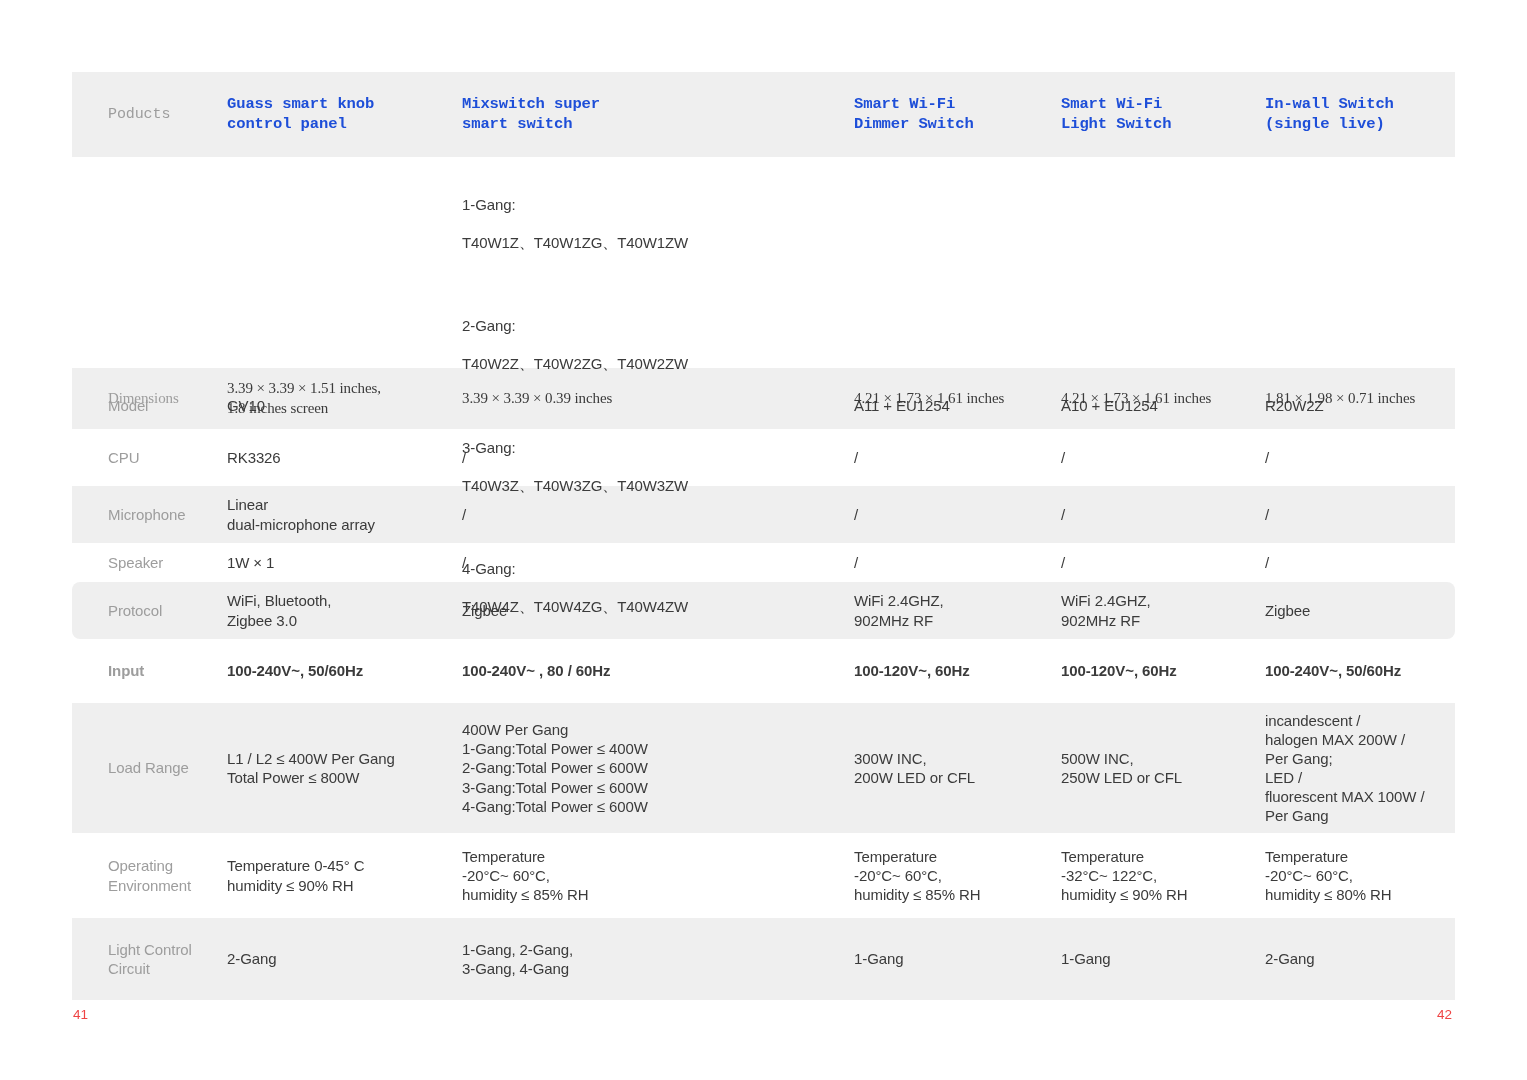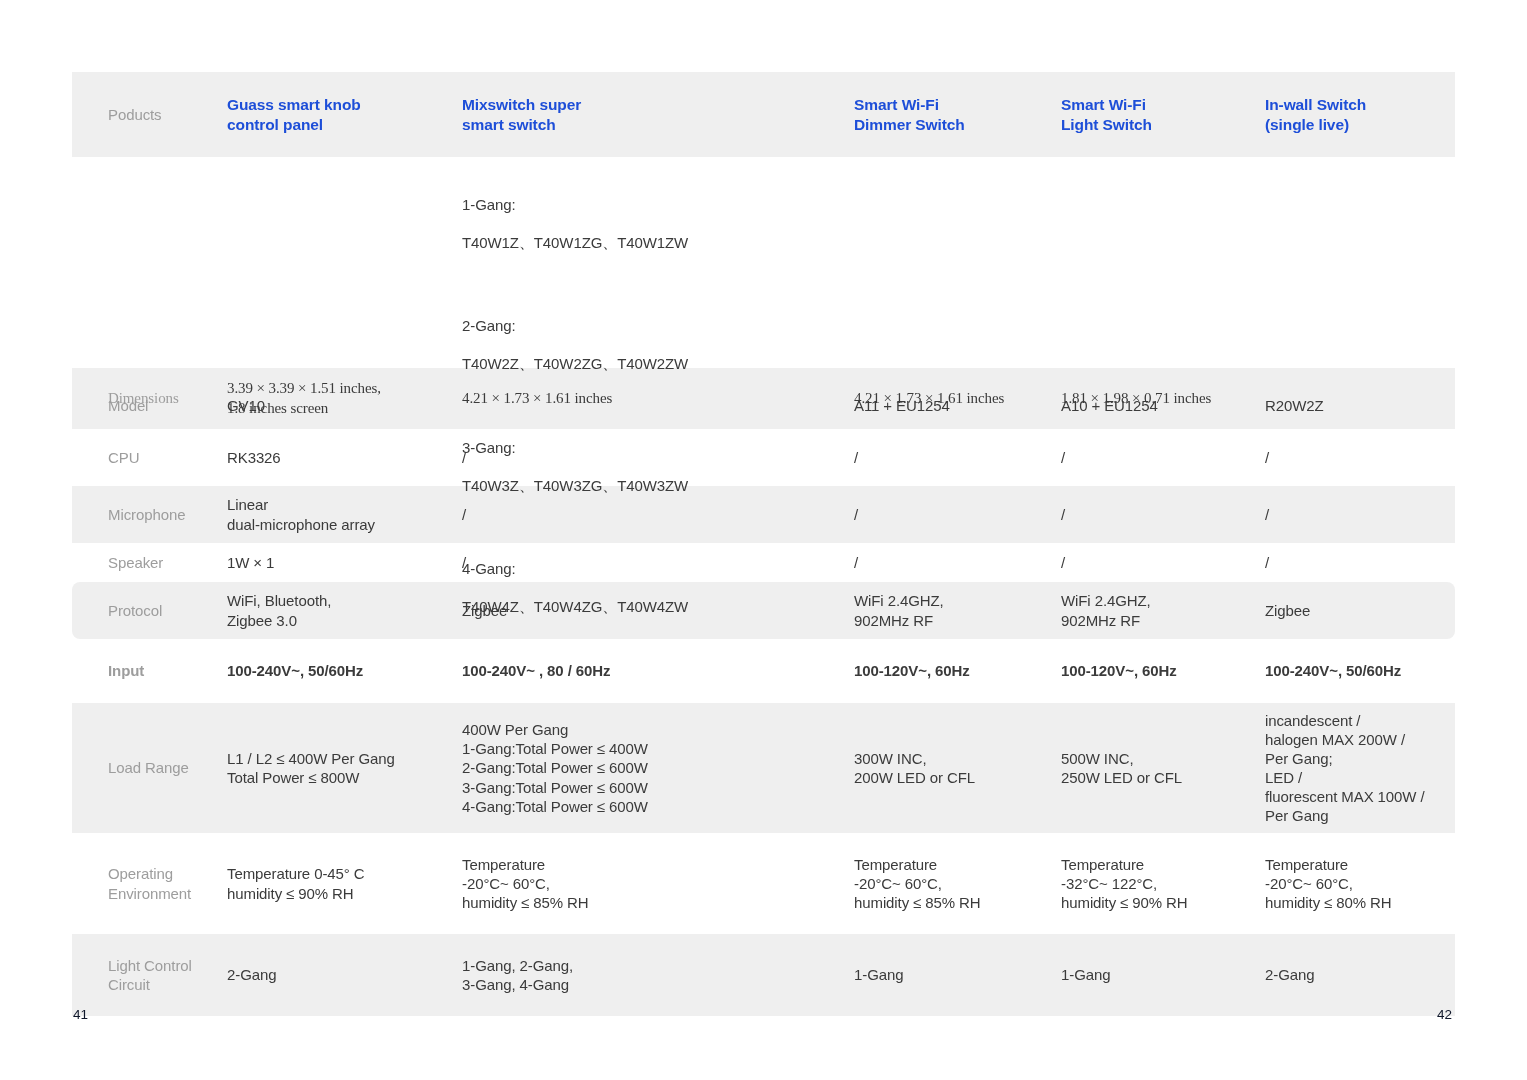--- a/index.html
+++ b/index.html
@@ -26,37 +26,37 @@
     line-height:1.27;
     letter-spacing:-0.1px;
     color:#3b3b3b;
     white-space:pre-line;
     padding-right:14px;
   }
   .label-cell {
     color:#9d9d9d;
     padding-left:36px;
   }
-  .header-row { height:85px; }
+  .header-row { height:85px;font-family:Liberation Mono, monospace; }
   .head-cell {
     font-weight:bold;
     font-size:15.5px;
     color:#1d4ed8;
     letter-spacing:-0.1px;
     line-height:1.25;
     white-space:pre-line;
     padding-right:14px;
   }
   .header-row .label-cell { font-weight:normal; font-size:15px; color:#9d9d9d; }
   .model-group + .model-group { margin-top:7px; }
   .model-group div { white-space:pre-line; }
   .page-number {
     position:absolute;
     font-size:13.5px;
-    color:#0f172a;
+    color:#ef4444;
     top:1007px;
   }
   .page-number.left { left:73px; }
   .page-number.right { right:75px; }
 </style>
 </head>
 <body>
 
 <div class="page">
 
@@ -99,20 +99,21 @@
       </div>
       <div class="cell">A11 + EU1254</div>
       <div class="cell">A10 + EU1254</div>
       <div class="cell">R20W2Z</div>
     </div>
 
     <div class="row shaded" style="height:61px;font-family:Liberation Serif, serif;">
       <div class="cell label-cell">Dimensions</div>
       <div class="cell">3.39 × 3.39 × 1.51 inches,
 1.8 inches screen</div>
+      <div class="cell">3.39 × 3.39 × 0.39 inches</div>
       <div class="cell">4.21 × 1.73 × 1.61 inches</div>
       <div class="cell">4.21 × 1.73 × 1.61 inches</div>
       <div class="cell">1.81 × 1.98 × 0.71 inches</div>
     </div>
 
     <div class="row" style="height:57px;">
       <div class="cell label-cell">CPU</div>
       <div class="cell">RK3326</div>
       <div class="cell">/</div>
       <div class="cell">/</div>
@@ -174,21 +175,21 @@
       <div class="cell">500W INC,
 250W LED or CFL</div>
       <div class="cell">incandescent /
 halogen MAX 200W /
 Per Gang;
 LED /
 fluorescent MAX 100W /
 Per Gang</div>
     </div>
 
-    <div class="row" style="height:101px;">
+    <div class="row" style="height:85px;">
       <div class="cell label-cell">Operating
 Environment</div>
       <div class="cell">Temperature 0-45° C
 humidity ≤ 90% RH</div>
       <div class="cell">Temperature
 -20°C~ 60°C,
 humidity ≤ 85% RH</div>
       <div class="cell">Temperature
 -20°C~ 60°C,
 humidity ≤ 85% RH</div>

